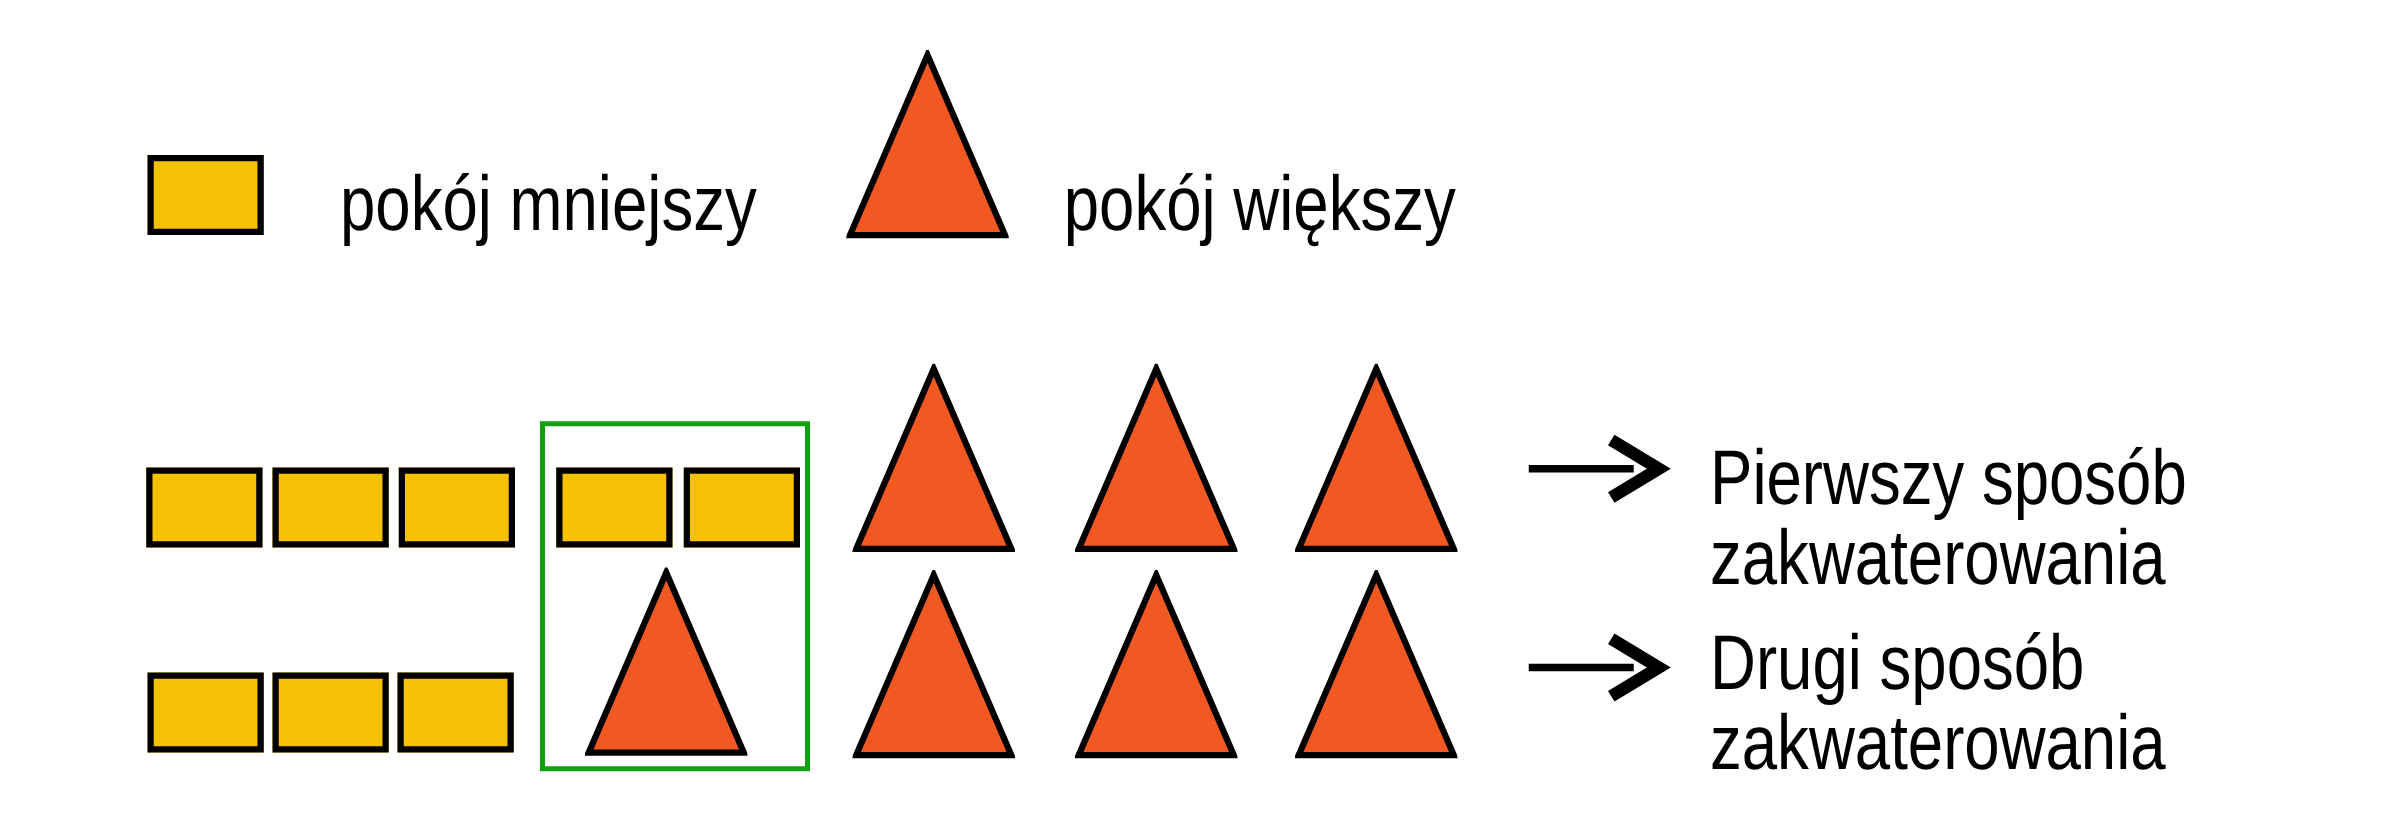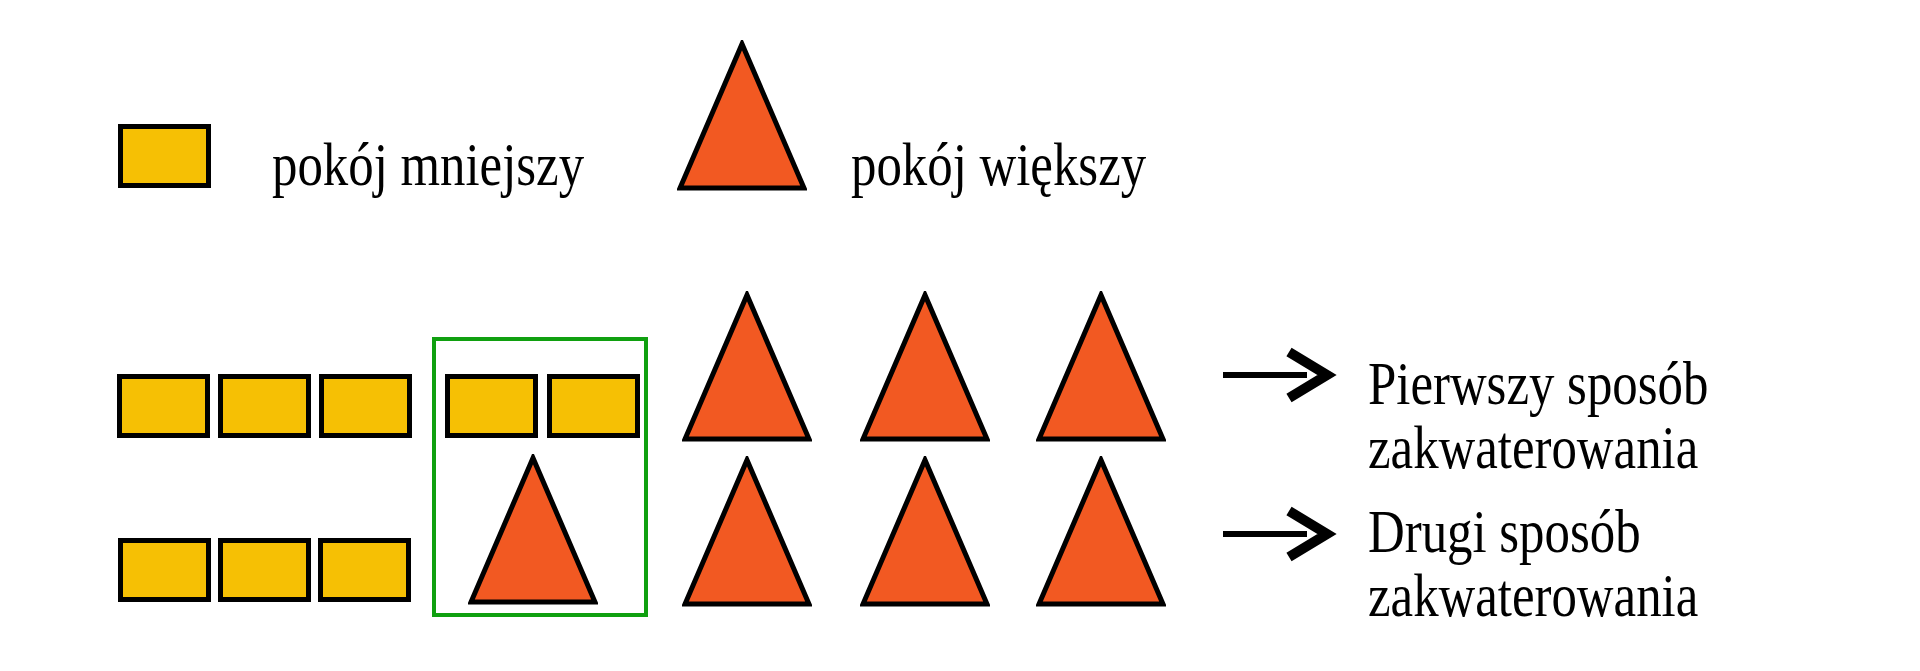--- a/index.html
+++ b/index.html
@@ -9,21 +9,21 @@
     --highlight-box:#10a010;
     --text:#000000;
     --background:#ffffff;
   }
   html,body{margin:0;padding:0;background:var(--background);}
   #canvas{
     position:relative;
     width:1920px;height:671px;
     background:var(--background);
     overflow:hidden;
-    font-family:Liberation Serif, serif;
+    font-family:Liberation Sans, sans-serif;
     color:var(--text);
   }
   .rect{
     position:absolute;
     box-sizing:border-box;
     width:93px;height:64px;
     border:5px solid var(--outline);
     background:var(--small-room);
   }
   .tri{position:absolute;display:block;}

